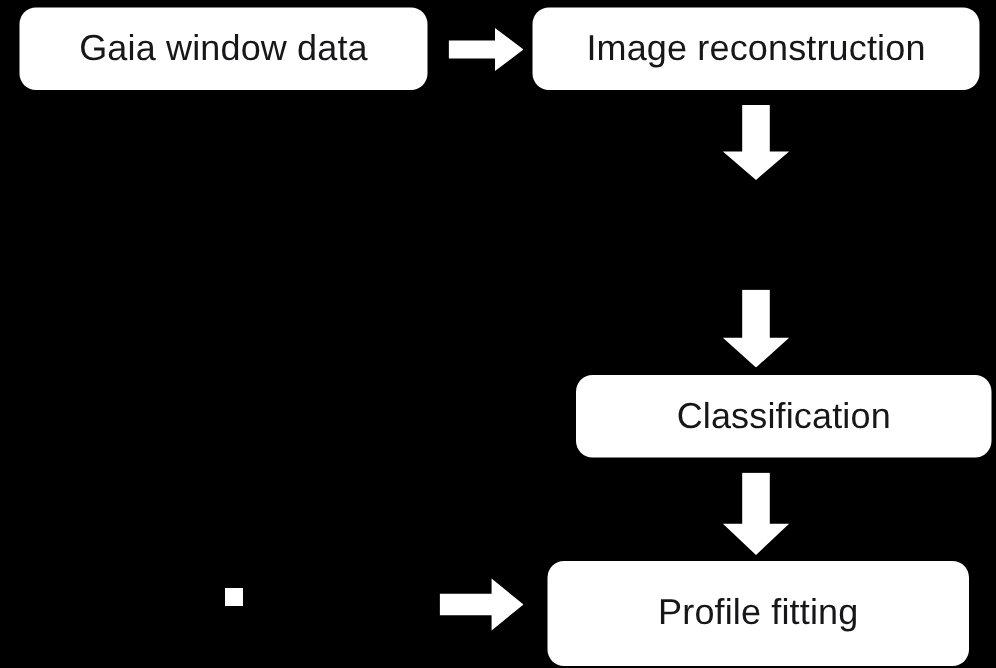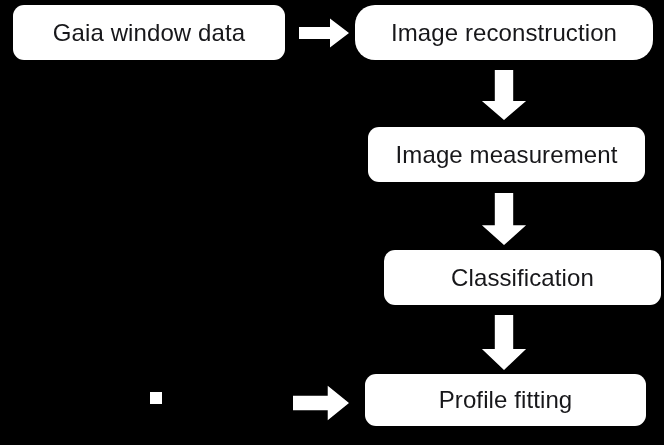--- a/index.html
+++ b/index.html
@@ -28,24 +28,24 @@
     color: #17171a;
     font-family: "Liberation Sans", sans-serif;
     font-size: 24px;
     line-height: 1;
     letter-spacing: 0.1px;
     white-space: nowrap;
     text-align: right;
   }
   
   #node-source        { left: 13px;  top: 5px;   width: 272px; height: 55px; }
-  #node-reconstruction{ left: 355px; top: 5px;   width: 298px; height: 55px; border-radius: 20px; }
+  #node-reconstruction{ left: 355px; top: 5px;   width: 298px; height: 55px; }
   #node-measurement   { left: 368px; top: 127px; width: 277px; height: 55px; }
   #node-classification{ left: 368px; top: 250px; width: 277px; height: 55px; margin-left: 16px; }
-  #node-profilefitting{ left: 365px; top: 374px; width: 281px; height: 52px; }
+  #node-profilefitting{ left: 365px; top: 374px; width: 281px; height: 70px; }
 
   
   .arrow {
     position: absolute;
     background: #ffffff;
   }
   .arrow-right {
     clip-path: polygon(0% 30%, 62% 30%, 62% 2%, 100% 50%, 62% 98%, 62% 70%, 0% 70%);
   }
   .arrow-down {
@@ -77,23 +77,20 @@
   </div>
 
   <div class="arrow arrow-right" id="arrow-source-to-reconstruction"></div>
 
   <div class="node" id="node-reconstruction">
     <span class="node-label">Image reconstruction</span>
   </div>
 
   <div class="arrow arrow-down" id="arrow-reconstruction-to-measurement"></div>
 
-  <div class="node" id="node-measurement">
-    <span class="node-label">Image measurement</span>
-  </div>
 
   <div class="arrow arrow-down" id="arrow-measurement-to-classification"></div>
 
   <div class="node" id="node-classification">
     <span class="node-label">Classification</span>
   </div>
 
   <div class="arrow arrow-down" id="arrow-classification-to-profilefitting"></div>
 
   <div class="node" id="node-profilefitting">

